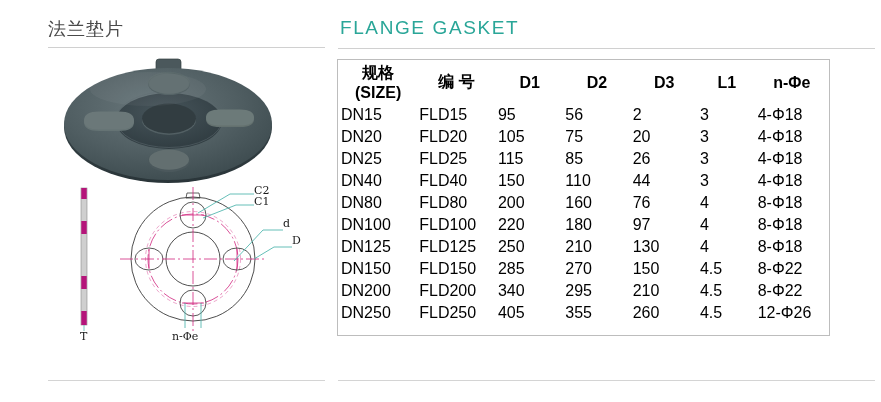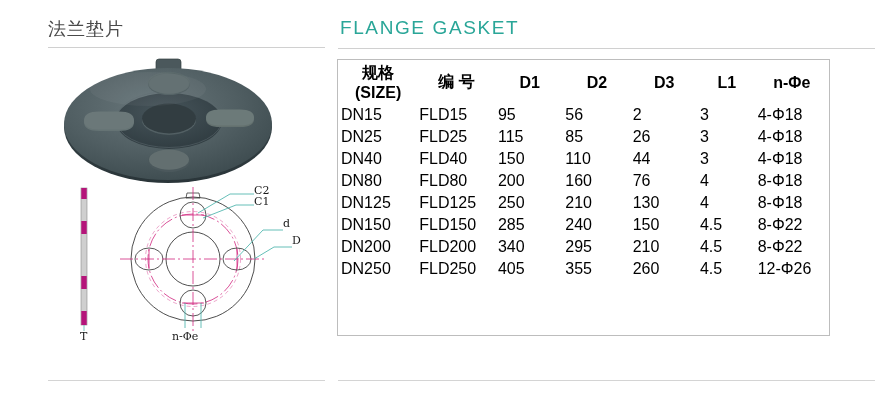--- a/index.html
+++ b/index.html
@@ -238,20 +238,29 @@
         <tbody>
             <tr class="odd">
               <td>DN15</td>
               <td>FLD15</td>
               <td>95</td>
               <td>56</td>
               <td>2</td>
               <td>3</td>
               <td>4-Φ18</td>
             </tr>
+            <tr class="even">
+              <td>DN20</td>
+              <td>FLD20</td>
+              <td>105</td>
+              <td>75</td>
+              <td>20</td>
+              <td>3</td>
+              <td>4-Φ18</td>
+            </tr>
             <tr class="odd">
               <td>DN25</td>
               <td>FLD25</td>
               <td>115</td>
               <td>85</td>
               <td>26</td>
               <td>3</td>
               <td>4-Φ18</td>
             </tr>
             <tr class="odd">
@@ -265,34 +274,43 @@
             </tr>
             <tr class="even">
               <td>DN80</td>
               <td>FLD80</td>
               <td>200</td>
               <td>160</td>
               <td>76</td>
               <td>4</td>
               <td>8-Φ18</td>
             </tr>
+            <tr class="odd">
+              <td>DN100</td>
+              <td>FLD100</td>
+              <td>220</td>
+              <td>180</td>
+              <td>97</td>
+              <td>4</td>
+              <td>8-Φ18</td>
+            </tr>
             <tr class="even">
               <td>DN125</td>
               <td>FLD125</td>
               <td>250</td>
               <td>210</td>
               <td>130</td>
               <td>4</td>
               <td>8-Φ18</td>
             </tr>
             <tr class="odd">
               <td>DN150</td>
               <td>FLD150</td>
               <td>285</td>
-              <td>240</td>
+              <td>270</td>
               <td>150</td>
               <td>4.5</td>
               <td>8-Φ22</td>
             </tr>
             <tr class="even">
               <td>DN200</td>
               <td>FLD200</td>
               <td>340</td>
               <td>295</td>
               <td>210</td>

